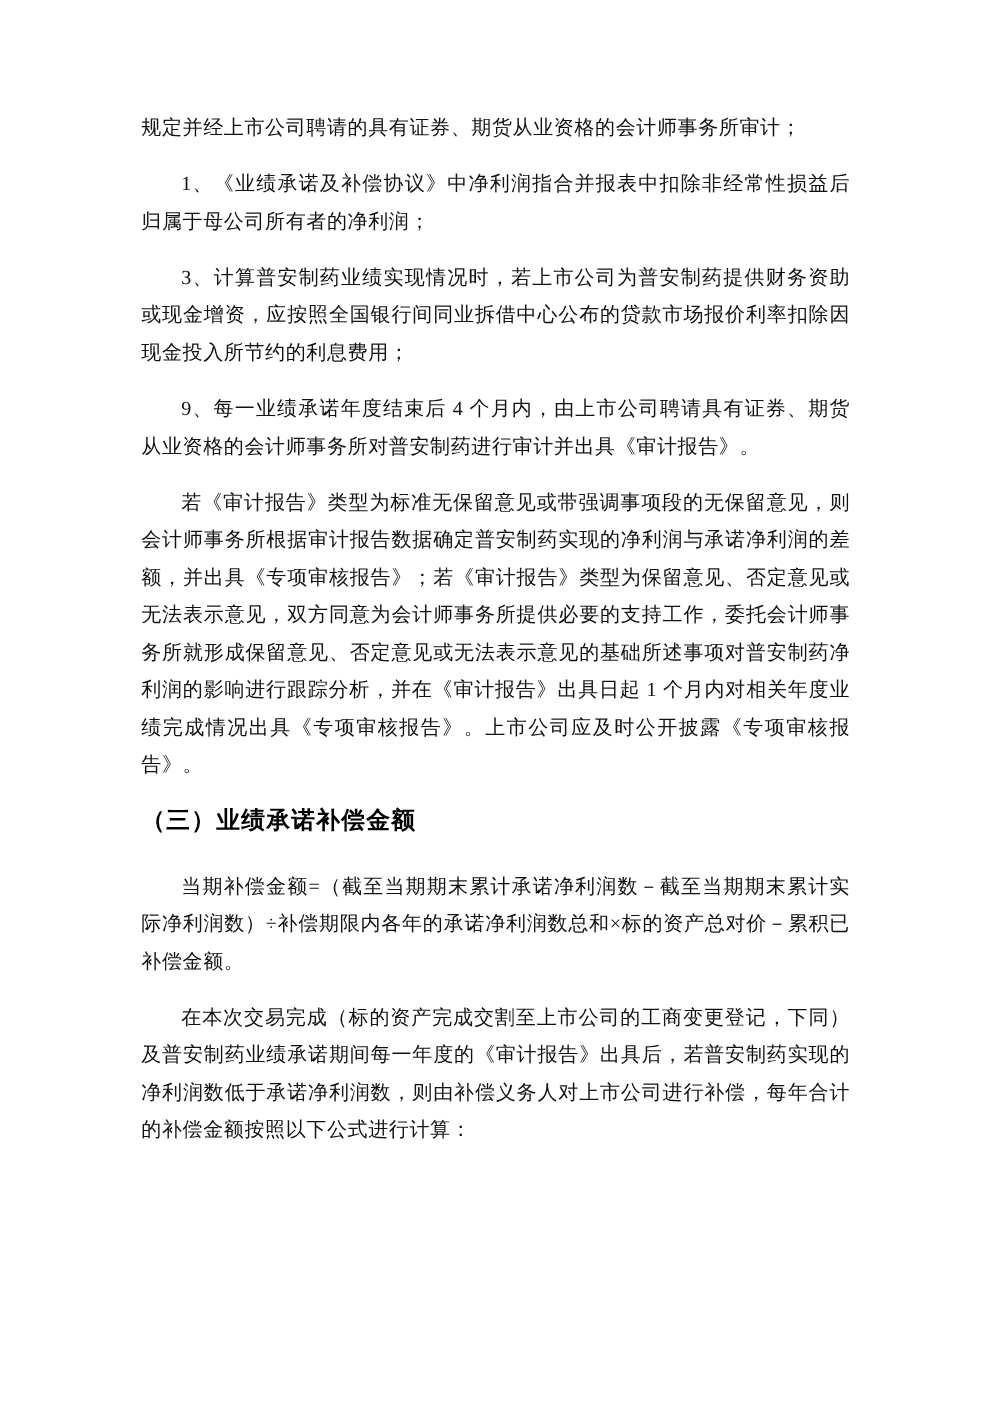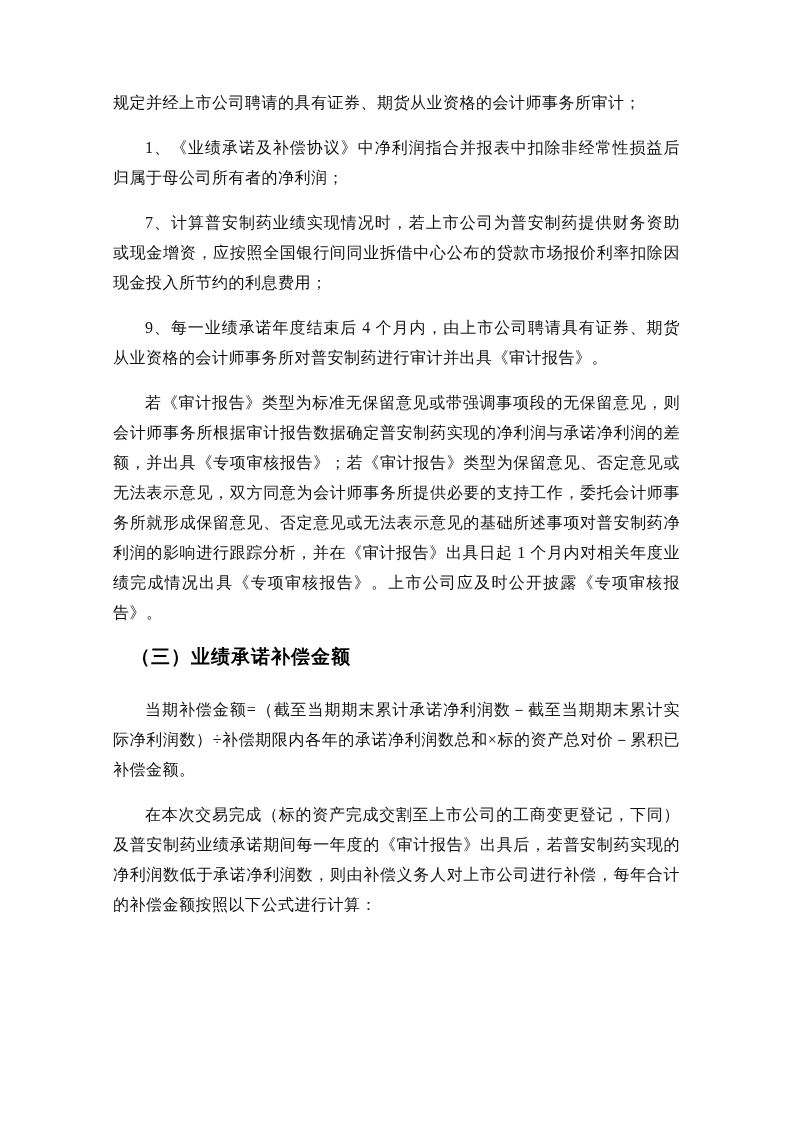--- a/index.html
+++ b/index.html
@@ -26,21 +26,21 @@
     margin: 0 0 15px 0;
     font-size: 16px;
     line-height: 30px;
     text-align: justify;
     letter-spacing: 0.5px;
   }
   .para.indent {
     text-indent: 2em;
   }
   .section-heading {
-    margin: 8px 0 24px 18px;
+    margin: 8px 0 24px 0;
     font-family: "Liberation Sans", "DejaVu Sans", sans-serif;
     font-weight: 700;
     font-size: 19px;
     line-height: 28px;
     letter-spacing: 1px;
     color: #000000;
   }
   .page-number {
     position: absolute;
     top: 1038px;
@@ -55,21 +55,21 @@
 <body>
 
 <div class="page">
   <div class="content">
 
     <p class="para">规定并经上市公司聘请的具有证券、期货从业资格的会计师事务所审计；</p>
 
 
     <p class="para indent">1、《业绩承诺及补偿协议》中净利润指合并报表中扣除非经常性损益后归属于母公司所有者的净利润；</p>
 
-    <p class="para indent">7、计算普安制药业绩实现情况时，若上市公司为普安制药提供财务资助或现金增资，应按照全国银行间同业拆借中心公布的贷款市场报价利率扣除因现金投入所节约的利息费用；</p>
+    <p class="para indent">3、计算普安制药业绩实现情况时，若上市公司为普安制药提供财务资助或现金增资，应按照全国银行间同业拆借中心公布的贷款市场报价利率扣除因现金投入所节约的利息费用；</p>
 
     <p class="para indent">9、每一业绩承诺年度结束后 4 个月内，由上市公司聘请具有证券、期货从业资格的会计师事务所对普安制药进行审计并出具《审计报告》。</p>
 
     <p class="para indent">若《审计报告》类型为标准无保留意见或带强调事项段的无保留意见，则会计师事务所根据审计报告数据确定普安制药实现的净利润与承诺净利润的差额，并出具《专项审核报告》；若《审计报告》类型为保留意见、否定意见或无法表示意见，双方同意为会计师事务所提供必要的支持工作，委托会计师事务所就形成保留意见、否定意见或无法表示意见的基础所述事项对普安制药净利润的影响进行跟踪分析，并在《审计报告》出具日起 1 个月内对相关年度业绩完成情况出具《专项审核报告》。上市公司应及时公开披露《专项审核报告》。</p>
 
     <h2 class="section-heading">（三）业绩承诺补偿金额</h2>
 
     <p class="para indent">当期补偿金额=（截至当期期末累计承诺净利润数－截至当期期末累计实际净利润数）÷补偿期限内各年的承诺净利润数总和×标的资产总对价－累积已补偿金额。</p>
 
     <p class="para indent">在本次交易完成（标的资产完成交割至上市公司的工商变更登记，下同）及普安制药业绩承诺期间每一年度的《审计报告》出具后，若普安制药实现的净利润数低于承诺净利润数，则由补偿义务人对上市公司进行补偿，每年合计的补偿金额按照以下公式进行计算：</p>

